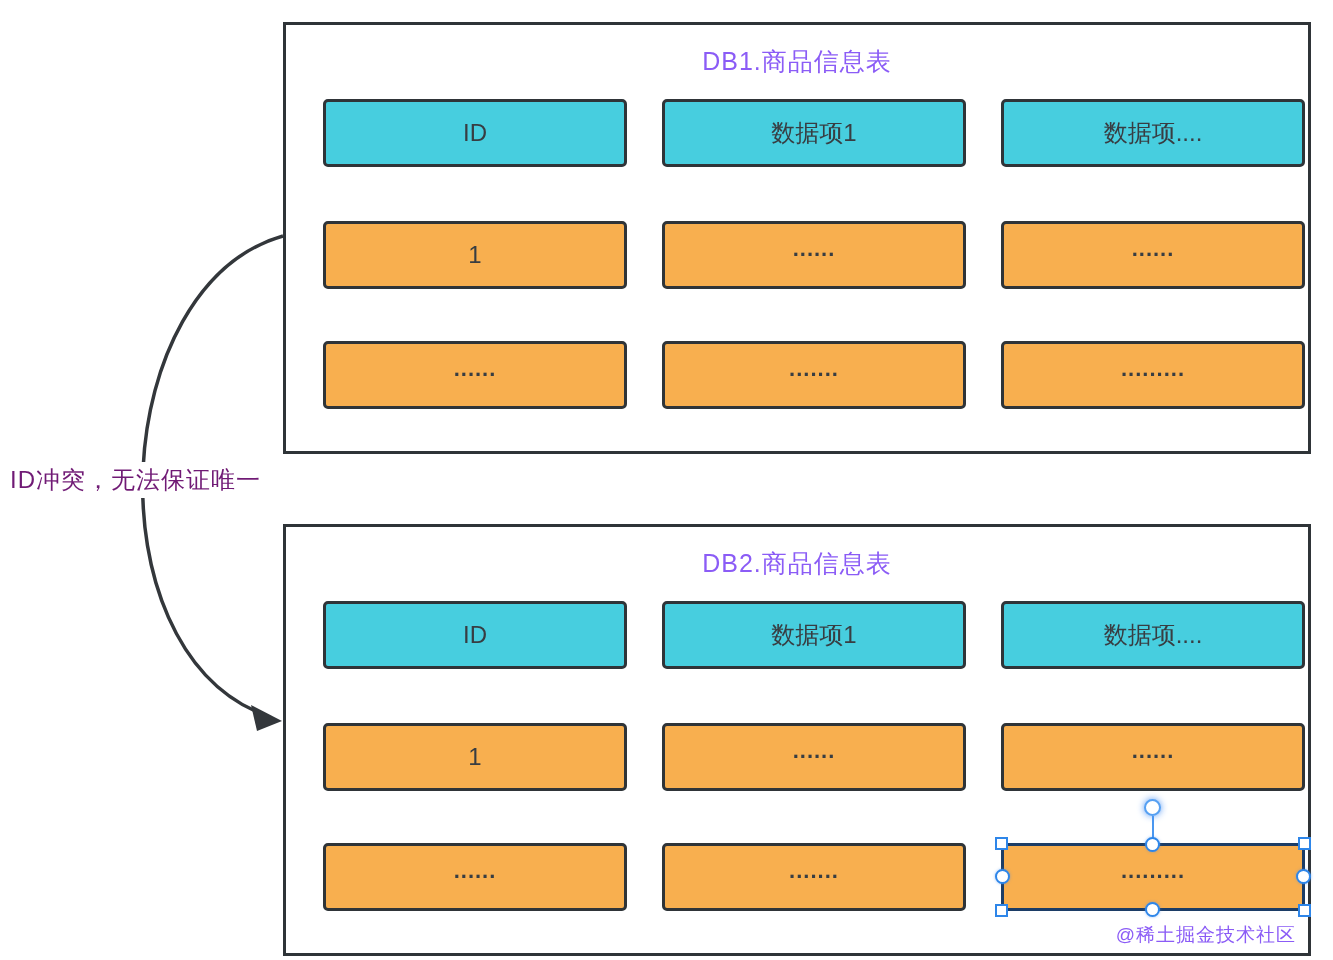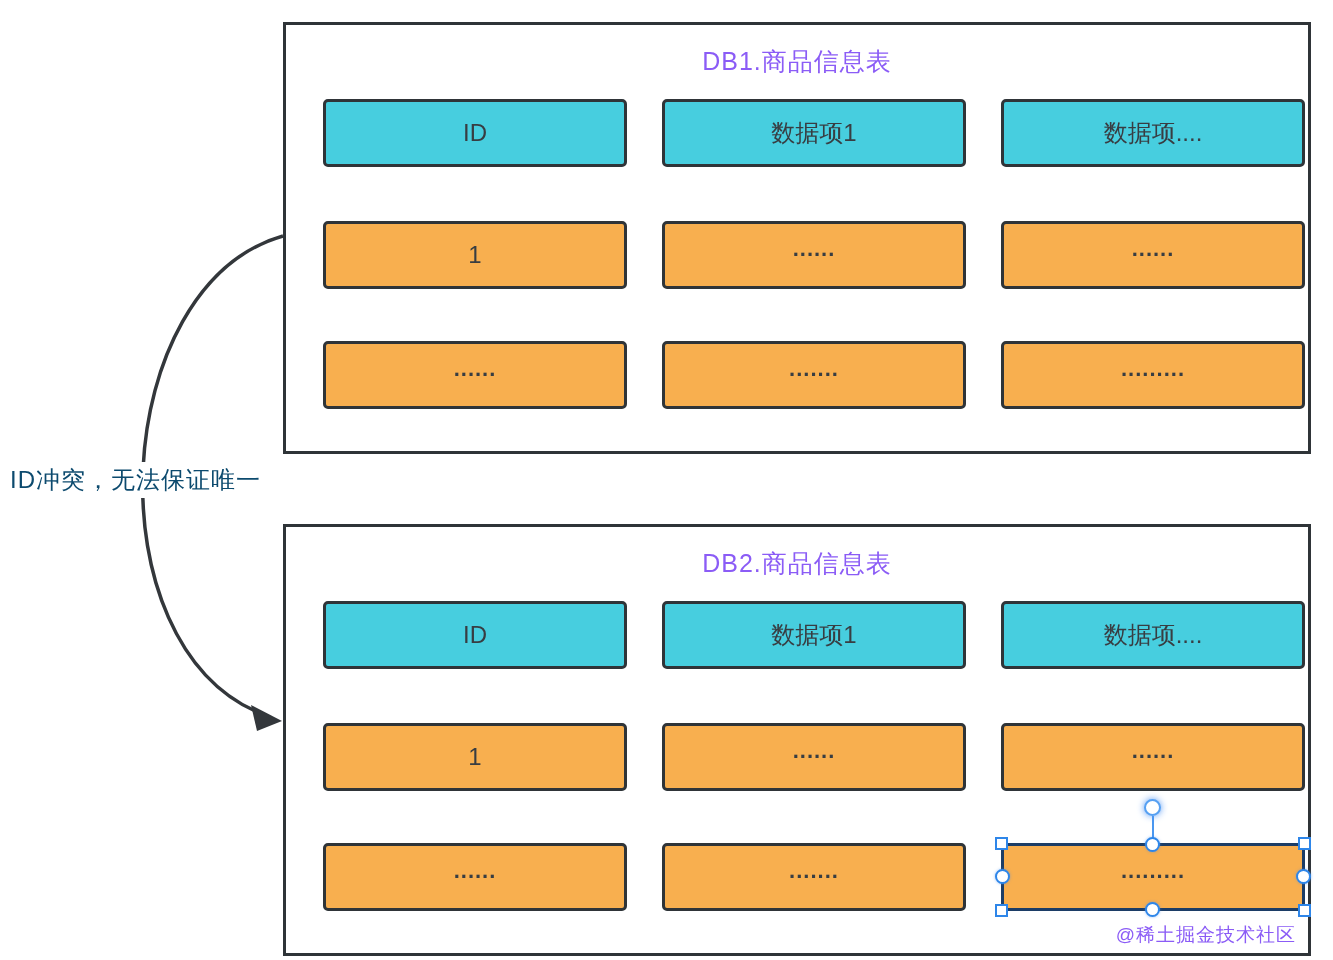--- a/index.html
+++ b/index.html
@@ -63,21 +63,21 @@
   .rotation-circle{
     position:absolute;left:50%;margin-left:-9px;top:-47px;width:17px;height:17px;
     box-sizing:border-box;border-radius:50%;background:#fff;
     border:2px solid #56a0f2;box-shadow:0 0 7px rgba(80,150,245,.95);z-index:6;
   }
   
   #arrow-layer{position:absolute;left:0;top:0;z-index:2;pointer-events:none;}
   #arrow-layer path{pointer-events:stroke;}
   .annotation{
     position:absolute;left:6px;top:462px;z-index:3;
-    background:#ffffff;padding:2px 4px;font-size:24px;color:#0c4a6e;
+    background:#ffffff;padding:2px 4px;font-size:24px;color:#701a75;
     letter-spacing:1px;white-space:nowrap;
   }
   .watermark{
     position:absolute;right:12px;bottom:5px;font-size:19px;color:#8b5cf6;
     letter-spacing:1px;z-index:2;
   }
 </style>
 </head>
 <body>
 

